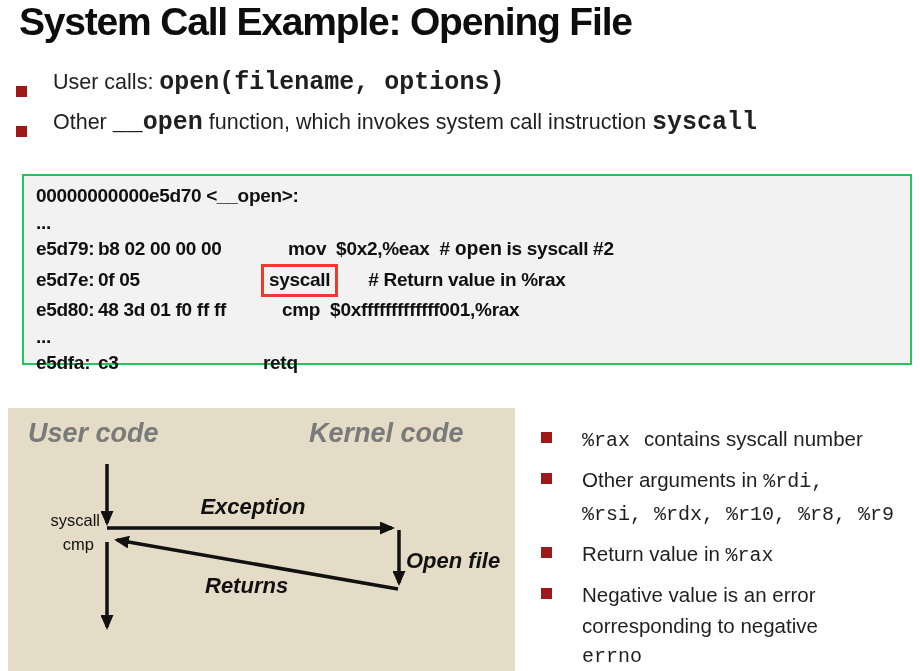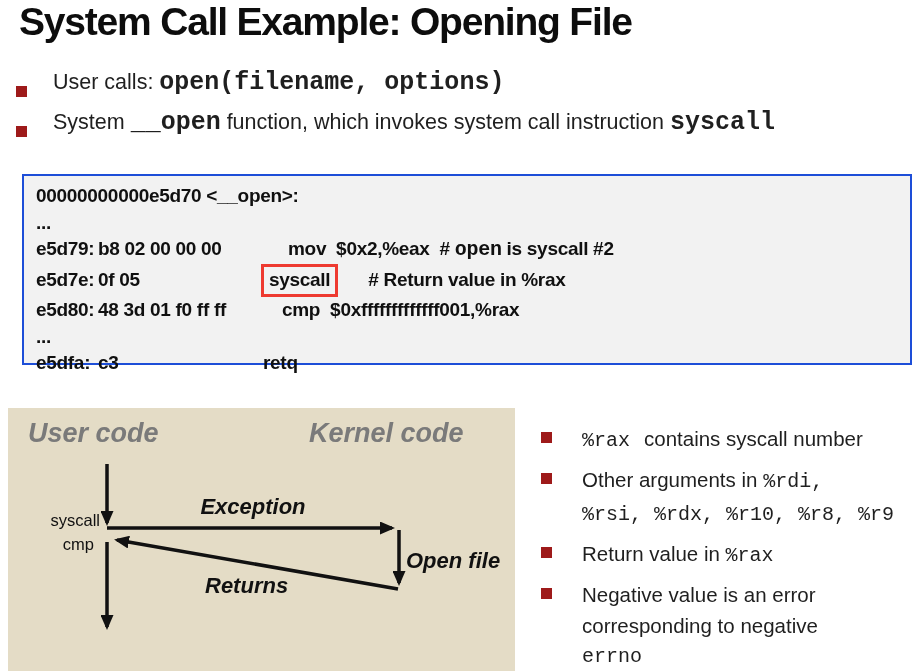--- a/index.html
+++ b/index.html
@@ -18,21 +18,21 @@
   
   .top-bullets { position:absolute; left:14px; top:68px; width:900px; }
   .tb { display:flex; align-items:flex-end; margin-bottom:11px;
         font-size:21.5px; line-height:28px; color:#1f1f1f; white-space:pre; }
   .tb .sq { flex:none; width:11px; height:11px; background:#9e1a1a; margin:8px 26px 0 2px; }
   .mono-b { font-family:"Liberation Mono", monospace; font-weight:bold; font-size:25px; }
 
   
   .codebox {
     position:absolute; left:22px; top:174px; width:890px; height:191px;
-    box-sizing:border-box; background:#f2f2f2; border:2px solid #1d4ed8;
+    box-sizing:border-box; background:#f2f2f2; border:2px solid #22c55e;
     padding:7px 8px 0 12px; font-weight:bold; font-size:19px;
     letter-spacing:-0.3px; color:#101010;
   }
   .cline { display:flex; align-items:baseline; line-height:26.5px; white-space:pre; }
   .c-addr { flex:none; width:62px; }
   .c-bytes { flex:none; width:163px; }
   .c-instr { white-space:pre; }
   .instr-mov { margin-left:27px; }
   .instr-cmp { margin-left:21px; }
   .instr-retq { margin-left:2px; }
@@ -73,21 +73,21 @@
 
   <h1 class="title">System Call Example: Opening File</h1>
 
   <div class="top-bullets">
     <div class="tb">
       <span class="sq"></span>
       <span><span>User calls: </span><span class="mono-b">open(filename, options)</span></span>
     </div>
     <div class="tb">
       <span class="sq"></span>
-      <span><span>System </span><span class="mono-b">__open</span><span> function, which invokes system call instruction </span><span class="mono-b">syscall</span></span>
+      <span><span>Other </span><span class="mono-b">__open</span><span> function, which invokes system call instruction </span><span class="mono-b">syscall</span></span>
     </div>
   </div>
 
   <div class="codebox">
     <div class="cline">
       <span>00000000000e5d70 &lt;__open&gt;:</span>
     </div>
     <div class="cline">
       <span>...</span>
     </div>

